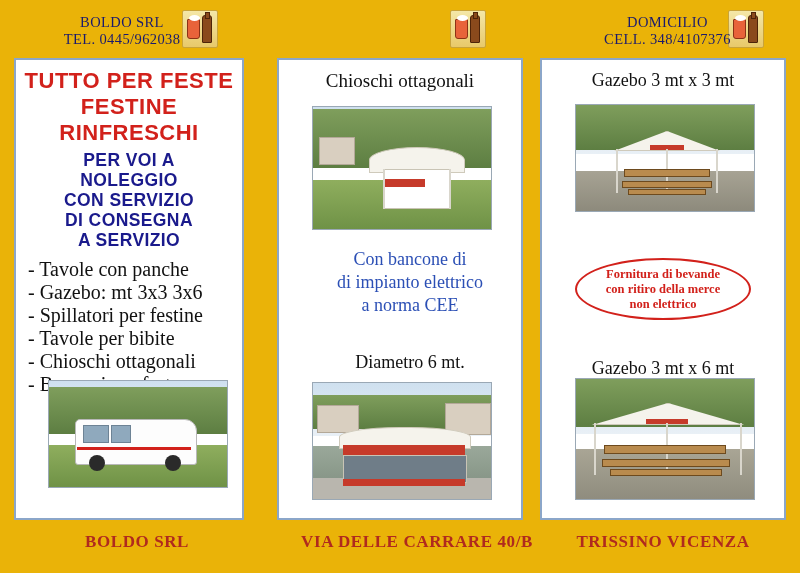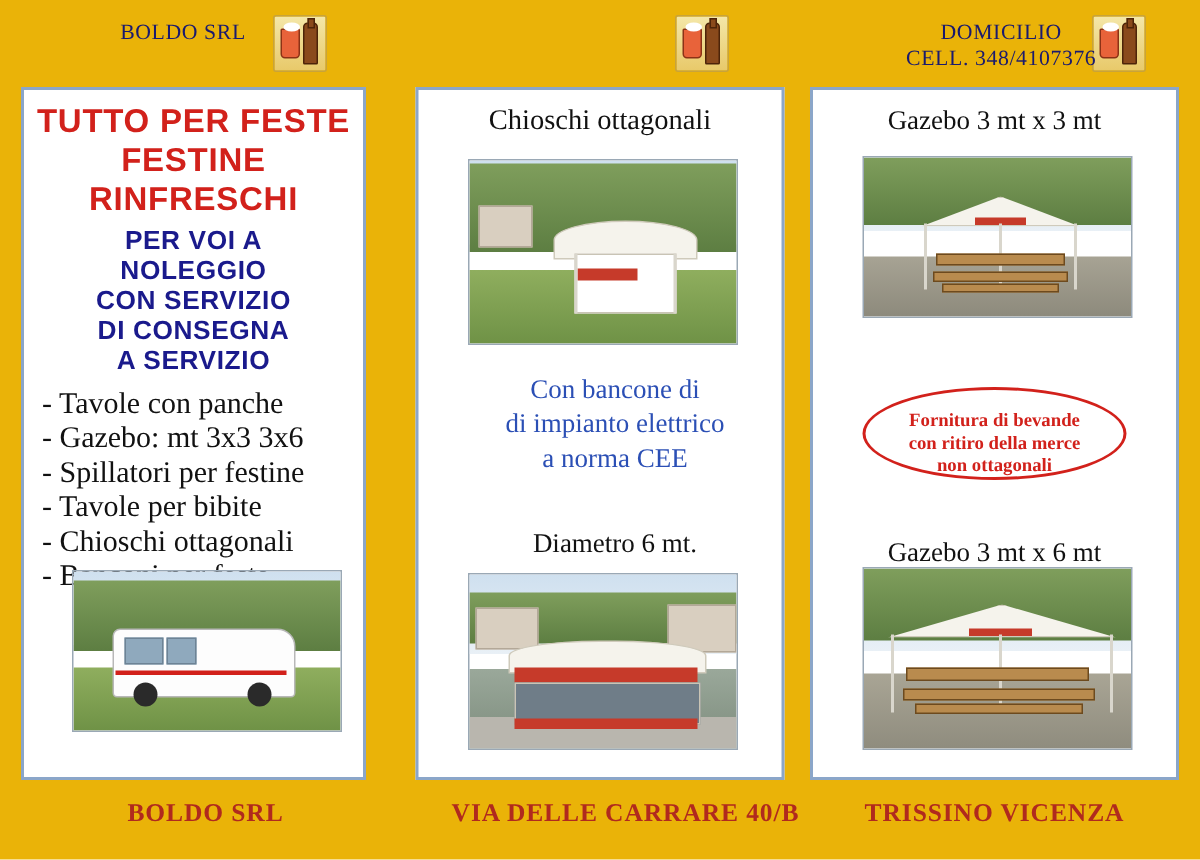--- a/index.html
+++ b/index.html
@@ -250,39 +250,40 @@
   .oval {
     position: absolute;
     left: 33px;
     top: 198px;
     width: 176px;
     height: 62px;
     border: 2px solid #d2211b;
     border-radius: 50%;
     box-sizing: border-box;
     display: flex;
-    align-items: flex-end;
+    align-items: center;
     justify-content: center;
     text-align: center;
     color: #d2211b;
     font-size: 12.5px;
     line-height: 15px;
     font-family: "Liberation Serif", serif;
     font-weight: bold;
   }
 </style>
 </head>
 <body>
 
 <div class="page">
 
   <div class="header">
 
     <div class="hdr-block hdr-left">
       <div>BOLDO SRL</div>
+      <div>TEL. 0445/962038</div>
     </div>
 
     <div class="logo logo-1">
       <div class="mug"></div>
       <div class="bottle"></div>
     </div>
 
     <div class="logo logo-2">
       <div class="mug"></div>
       <div class="bottle"></div>
@@ -396,21 +397,21 @@
       <div class="gaz-leg" style="left:90px; top:44px; height:42px;"></div>
       <div class="bench" style="left:48px; top:64px; width:84px; height:6px;"></div>
       <div class="bench" style="left:46px; top:76px; width:88px; height:5px;"></div>
       <div class="bench" style="left:52px; top:84px; width:76px; height:4px;"></div>
     </div>
 
     <div class="oval">
       <div>
         <div>Fornitura di bevande</div>
         <div>con ritiro della merce</div>
-        <div>non ottagonali</div>
+        <div>non elettrico</div>
       </div>
     </div>
 
     <div class="p3-head" style="position:absolute; left:0; top:288px; width:242px;">Gazebo 3 mt x 6 mt</div>
 
     <div class="photo" style="position:absolute; left:33px; top:318px; width:180px; height:122px;">
       <div class="sky"></div>
       <div class="trees" style="top:0; height:40%;"></div>
       <div class="grass" style="height:42%; background:linear-gradient(#a9a595,#8f8c7e);"></div>
       <div class="gaz-roof" style="left:16px; top:24px; width:150px; height:20px; clip-path:polygon(0 100%,50% 0,100% 100%);"></div>

